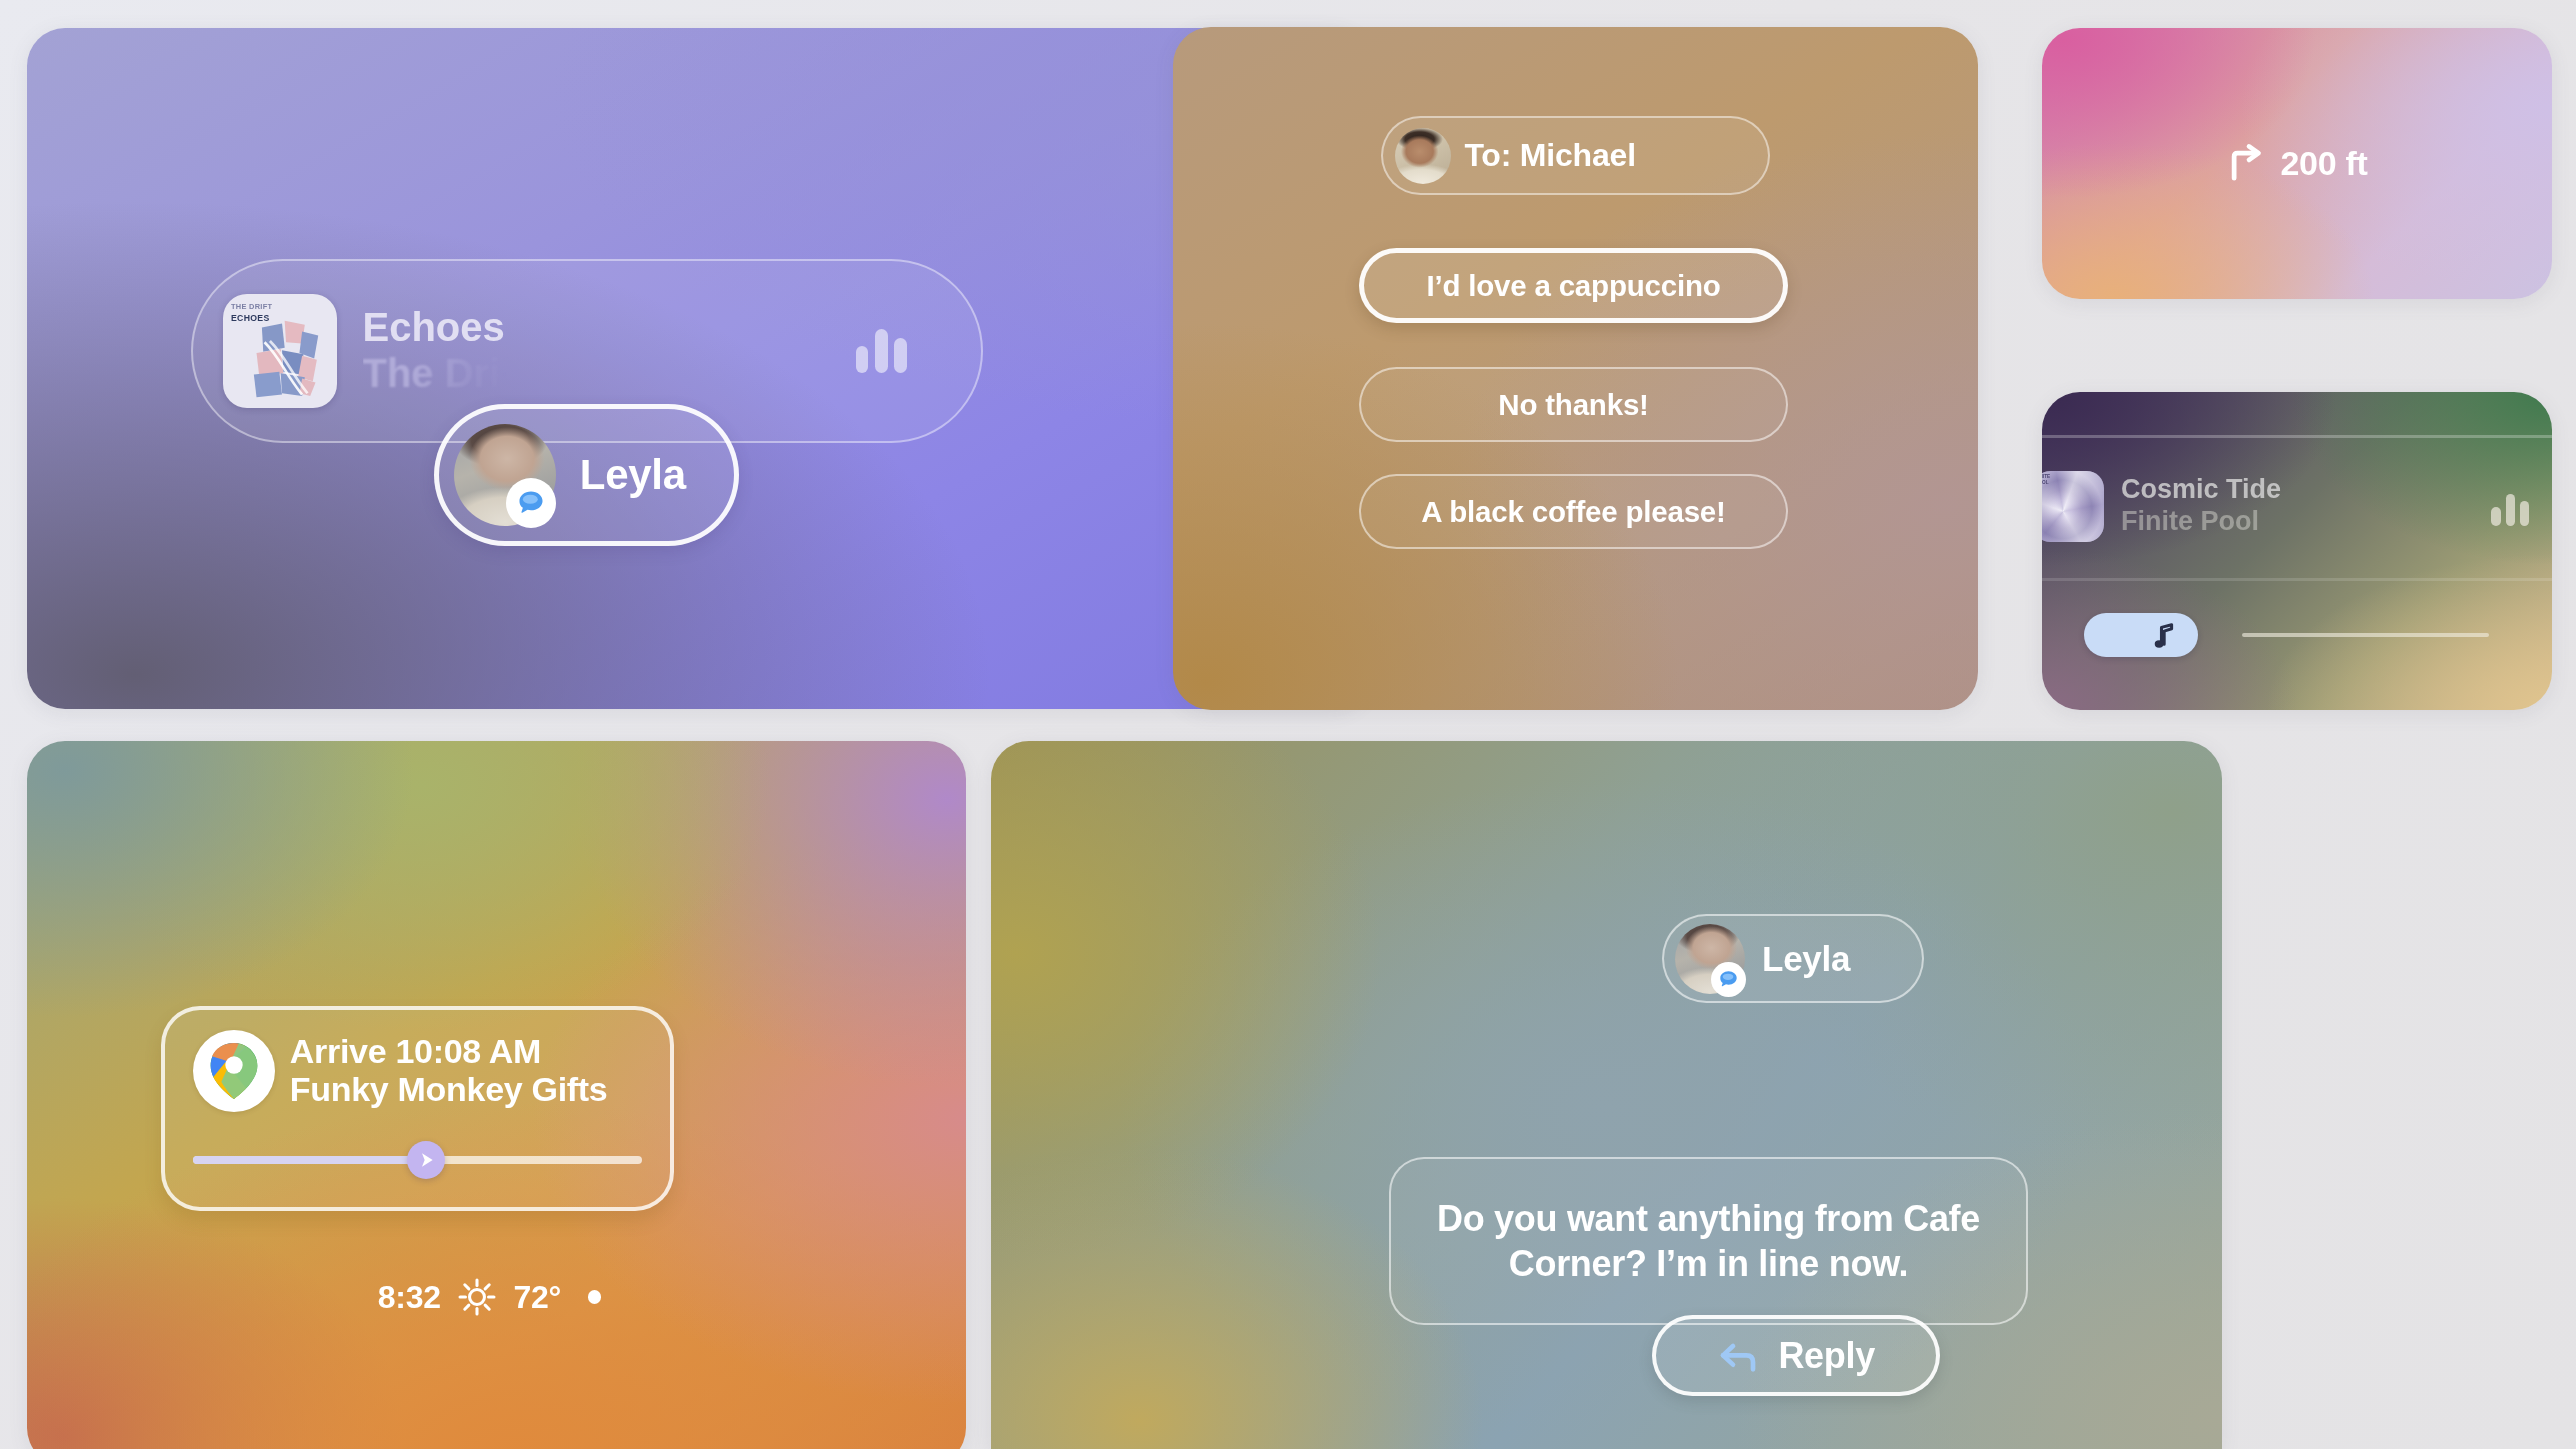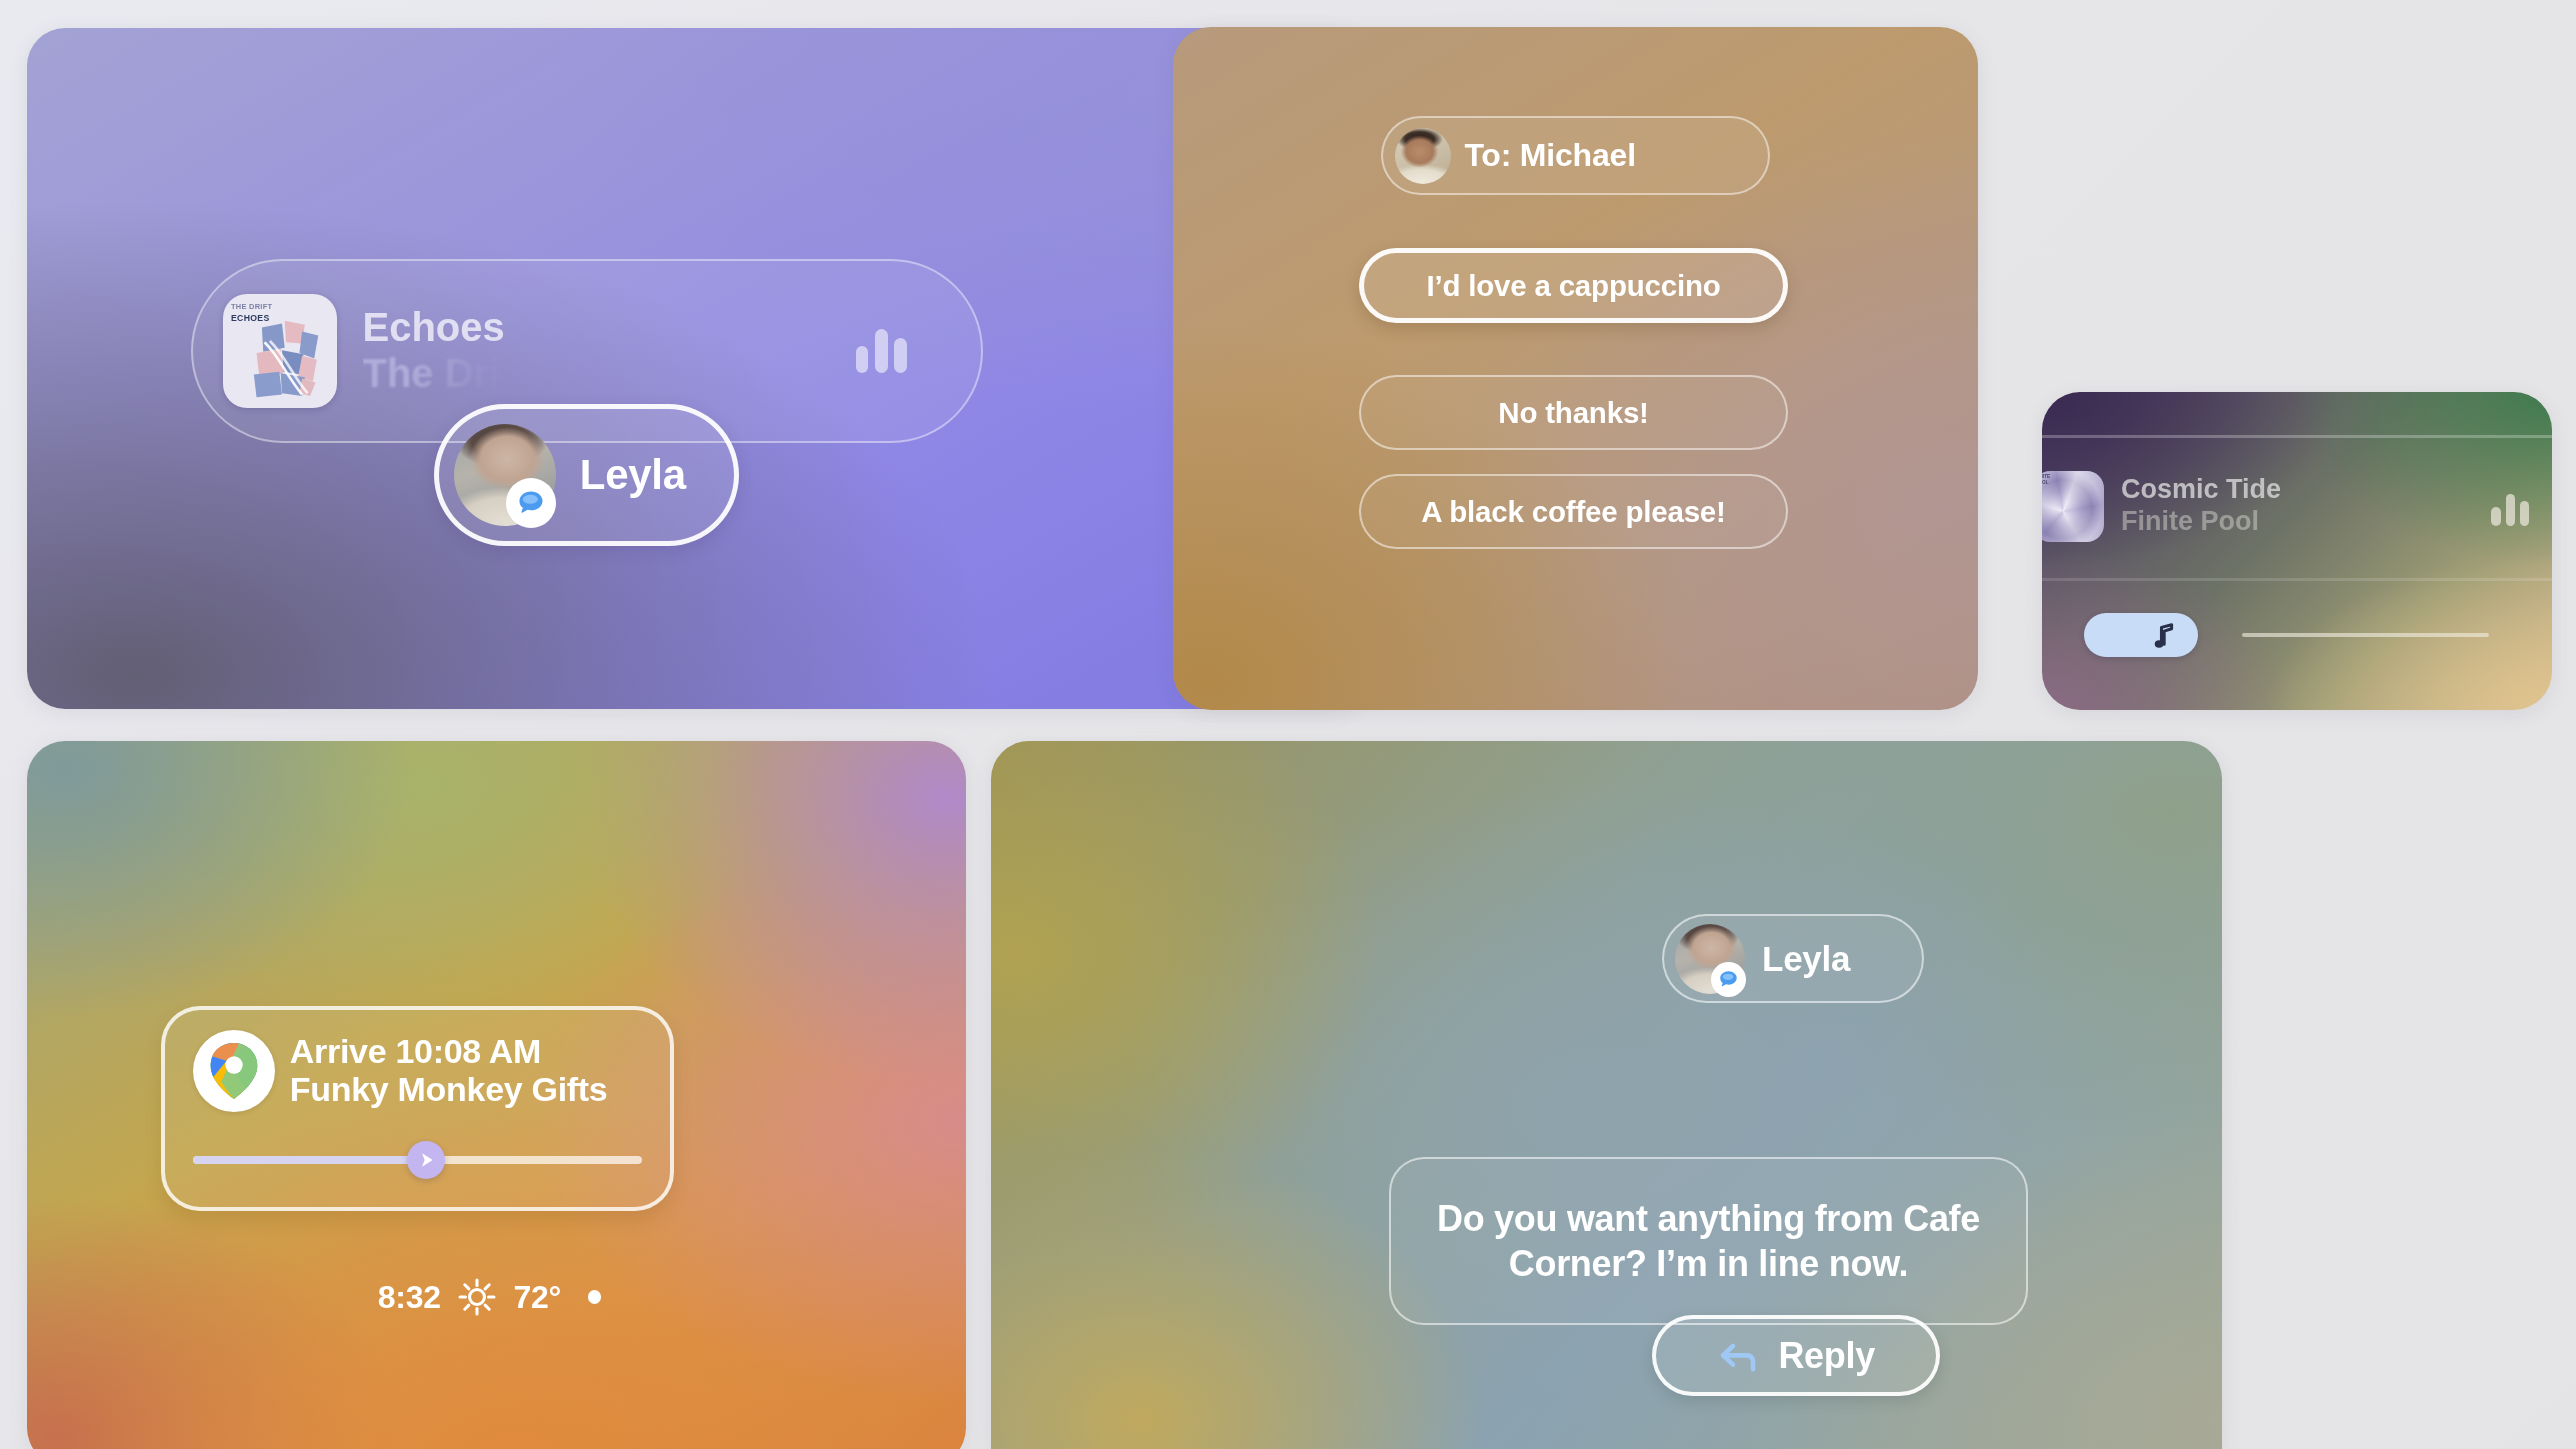--- a/index.html
+++ b/index.html
@@ -120,21 +120,21 @@
     background:rgba(255,255,255,.05);
     display:flex; align-items:center; justify-content:center;
     color:#fff; font-size:29.5px; font-weight:600; letter-spacing:-0.2px;
   }
   .reply-opt.selected {
     border:5.4px solid rgba(255,255,255,.95);
     background:rgba(255,255,255,.10);
     box-shadow:0 5.4px 14.8px rgba(80,55,25,.20);
   }
   .reply-opt.o1 { top:221px; }
-  .reply-opt.o2 { top:348px; }
+  .reply-opt.o2 { top:340px; }
   .reply-opt.o3 { top:447px; }
 
   
   #card-nav {
     left:2042px; top:28px; width:510px; height:271px;
     background:
       radial-gradient(ellipse 80% 95% at 4% 4%, #d95fa0 0%, rgba(217,95,160,0) 62%),
       radial-gradient(ellipse 80% 90% at 14% 100%, #e8b07a 0%, rgba(232,176,122,0) 64%),
       radial-gradient(ellipse 85% 95% at 100% 30%, #cfc0e6 0%, rgba(207,192,230,0) 72%),
       linear-gradient(135deg,#d07fb0 0%,#dda2a0 40%,#d5bcd8 72%,#ccc2e2 100%);
@@ -329,20 +329,29 @@
         <div class="photo male"></div>
       </div>
       <span class="to-label">To: Michael</span>
     </div>
 
     <div class="reply-opt selected o1">I’d love a cappuccino</div>
     <div class="reply-opt o2">No thanks!</div>
     <div class="reply-opt o3">A black coffee please!</div>
   </div>
 
+  <div class="card" id="card-nav">
+    <div class="nav-inner">
+      <svg width="42" height="42" viewBox="0 0 62 62">
+        <path d="M12 52 L12 20 Q12 15 17 15 L44 15" stroke="#ffffff" stroke-width="7" fill="none" stroke-linecap="round" stroke-linejoin="round"></path>
+        <path d="M34 5 L48 15 L34 25" stroke="#ffffff" stroke-width="7" fill="none" stroke-linecap="round" stroke-linejoin="round"></path>
+      </svg>
+      <span class="nav-dist">200 ft</span>
+    </div>
+  </div>
 
   <div class="card" id="card-cosmic">
     <div class="sheen" style="top:43px"></div>
     <div class="sheen" style="top:186px;opacity:.55"></div>
 
     <div class="ct-row">
       <div class="ct-art">
         <div class="swirl"></div>
         <span class="tag">FINITE<br>POOL</span>
       </div>

